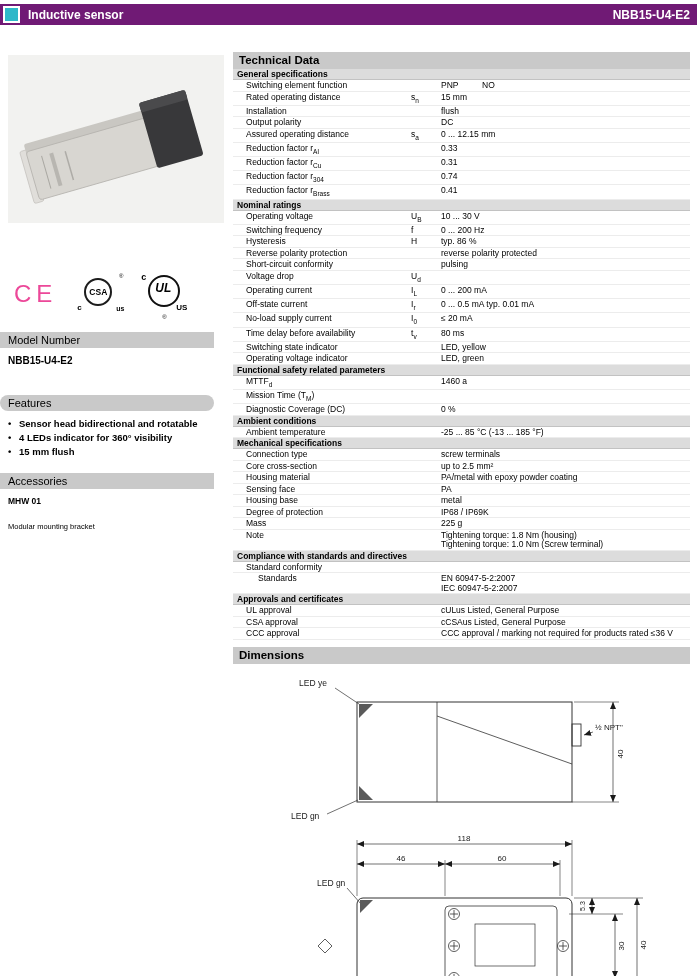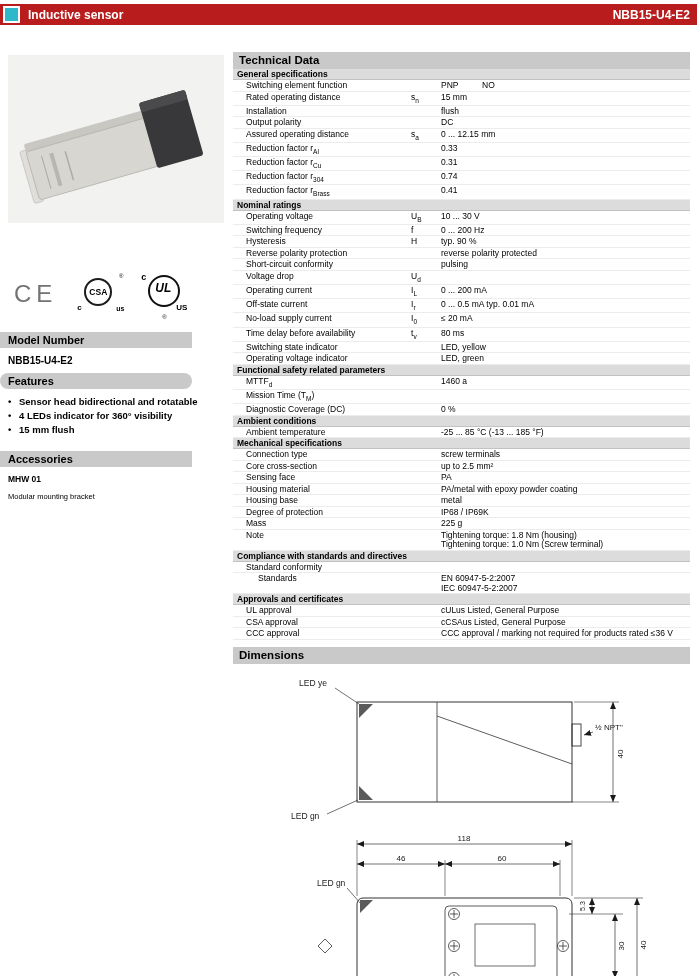--- a/index.html
+++ b/index.html
@@ -1,51 +1,51 @@
 <!DOCTYPE html>
 <html><head>
 <meta charset="utf-8">
 <style>
   * { margin:0; padding:0; box-sizing:border-box; }
   html,body { background:#fff; }
   body { font-family:"Liberation Sans", sans-serif; color:#000; }
   .page { position:relative; width:697px; height:976px; background:#fff; overflow:hidden; }
 
   
-  .topbar { position:absolute; top:4px; left:0; width:697px; height:21px; background:#b91c1c; display:flex; align-items:center;justify-content:space-between; }
+  .topbar { position:absolute; top:4px; left:0; width:697px; height:21px; background:#701a75; display:flex; align-items:center;justify-content:space-between; }
   .brandsq { width:17px; height:17px; margin-left:3px; background:#2eb8c9; box-shadow: inset 0 0 0 2px #ffffff, inset 0 0 0 5px #2eb8c9; }
   .topbar-title { color:#fff; font-weight:bold; font-size:12px; margin-left:8px; }
   .topbar-model { color:#fff; font-weight:bold; font-size:12px; margin-left:auto; margin-right:7px; }
 
   
   .leftcol { position:absolute; left:0; top:50px; width:232px; }
   .photo { width:216px; height:168px; margin:5px 8px 0 8px; background:#f2f2f0; }
   .marks { display:flex; align-items:center; gap:24px; margin:50px 0 0 14px; height:42px; }
-  .ce { font-size:24px; letter-spacing:5px; font-weight:400; color:#737373; }
+  .ce { font-size:24px; letter-spacing:5px; font-weight:400; color:#ec4899; }
   .csa { position:relative; width:36px; height:36px; }
   .csa-circle { position:absolute; left:3px; top:2px; width:28px; height:28px; border:2px solid #1c1c1c; border-radius:50%; display:flex; align-items:center; justify-content:center; font-weight:bold; font-size:8.5px; }
   .csa-c  { position:absolute; left:-4px; bottom:0; font-size:8px; font-weight:bold; }
   .csa-us { position:absolute; right:-7px; bottom:0; font-size:7px; font-weight:bold; }
   .csa-r  { position:absolute; right:-6px; top:-3px; font-size:6px; }
   .ulmark { position:relative; width:46px; height:42px; }
   .ul-circle { position:absolute; left:7px; top:2px; width:32px; height:32px; border:2.5px solid #101010; border-radius:50%; }
   .ul-txt { position:absolute; left:14px; top:8px; font-weight:bold; font-style:italic; font-size:12px; }
   .ul-c  { position:absolute; left:0; top:-1px; font-size:9px; font-weight:bold; }
   .ul-us { position:absolute; right:0; bottom:3px; font-size:8px; font-weight:bold; }
   .ul-r  { position:absolute; left:21px; bottom:-5px; font-size:6px; }
 
-  .secbar { width:192px; height:16px; background:#c9c9c9; font-weight:bold; font-size:11px; line-height:16px; padding-left:8px; }
+  .secbar { width:214px; height:16px; background:#c9c9c9; font-weight:normal; font-size:11px; line-height:16px; padding-left:8px; }
   .secbar.mn { margin-top:17px; }
-  .secbar.ft { margin-top:7px;border-radius:8px; }
+  .secbar.ft { margin-top:29px;border-radius:8px; }
   .secbar.ac { margin-top:16px; }
   .model-value { margin:7px 0 0 8px; font-weight:bold; font-size:10px; }
   .features { list-style:none; margin:7px 0 0 8px; width:196px; }
   .features li { position:relative; padding-left:11px; font-weight:bold; font-size:9.5px; line-height:11px; margin-bottom:3px; }
   .features li::before { content:"•"; position:absolute; left:0; top:0; }
-  .acc-name { margin:7px 0 8px 8px; font-weight:bold; font-size:8.5px; }
+  .acc-name { margin:7px 0 16px 8px; font-weight:bold; font-size:8.5px; }
   .acc-desc { margin:2px 0 0 8px; font-size:7.5px; }
 
   
   .rightcol { position:absolute; left:233px; top:52px; width:457px; }
   .titlebar { height:17px; background:#c9c9c9; font-weight:bold; font-size:11.5px; line-height:17px; padding-left:6px; }
   .titlebar.dims { margin-top:7px; }
   .td-section-header { height:11px; line-height:11px; background:#dcdcdc; font-weight:bold; font-size:8.5px; padding-left:4px; border-bottom:1px solid #c2c2c2; }
   .td-row { display:flex; border-bottom:1px solid #ececec; font-size:8.5px; line-height:9.5px; padding-top:1px; min-height:10px; }
   .td-label { width:178px; padding-left:13px; }
   .td-row.indent2 .td-label { padding-left:25px; }
@@ -200,21 +200,21 @@
           <div class="td-label">Switching frequency</div>
           <div class="td-symbol">f</div>
           <div class="td-value">
             <div>0 ... 200 Hz</div>
           </div>
         </div>
         <div class="td-row">
           <div class="td-label">Hysteresis</div>
           <div class="td-symbol">H</div>
           <div class="td-value">
-            <div>typ. 90 %</div>
+            <div>typ. 86 %</div>
           </div>
         </div>
         <div class="td-row">
           <div class="td-label">Reverse polarity protection</div>
           <div class="td-symbol"></div>
           <div class="td-value">
             <div>reverse polarity protected</div>
           </div>
         </div>
         <div class="td-row">
@@ -306,31 +306,31 @@
           </div>
         </div>
         <div class="td-row">
           <div class="td-label">Core cross-section</div>
           <div class="td-symbol"></div>
           <div class="td-value">
             <div>up to 2.5 mm²</div>
           </div>
         </div>
         <div class="td-row">
+          <div class="td-label">Housing material</div>
+          <div class="td-symbol"></div>
+          <div class="td-value">
+            <div>PA/metal with epoxy powder coating</div>
+          </div>
+        </div>
+        <div class="td-row">
           <div class="td-label">Sensing face</div>
           <div class="td-symbol"></div>
           <div class="td-value">
             <div>PA</div>
-          </div>
-        </div>
-        <div class="td-row">
-          <div class="td-label">Housing material</div>
-          <div class="td-symbol"></div>
-          <div class="td-value">
-            <div>PA/metal with epoxy powder coating</div>
           </div>
         </div>
         <div class="td-row">
           <div class="td-label">Housing base</div>
           <div class="td-symbol"></div>
           <div class="td-value">
             <div>metal</div>
           </div>
         </div>
         <div class="td-row">

